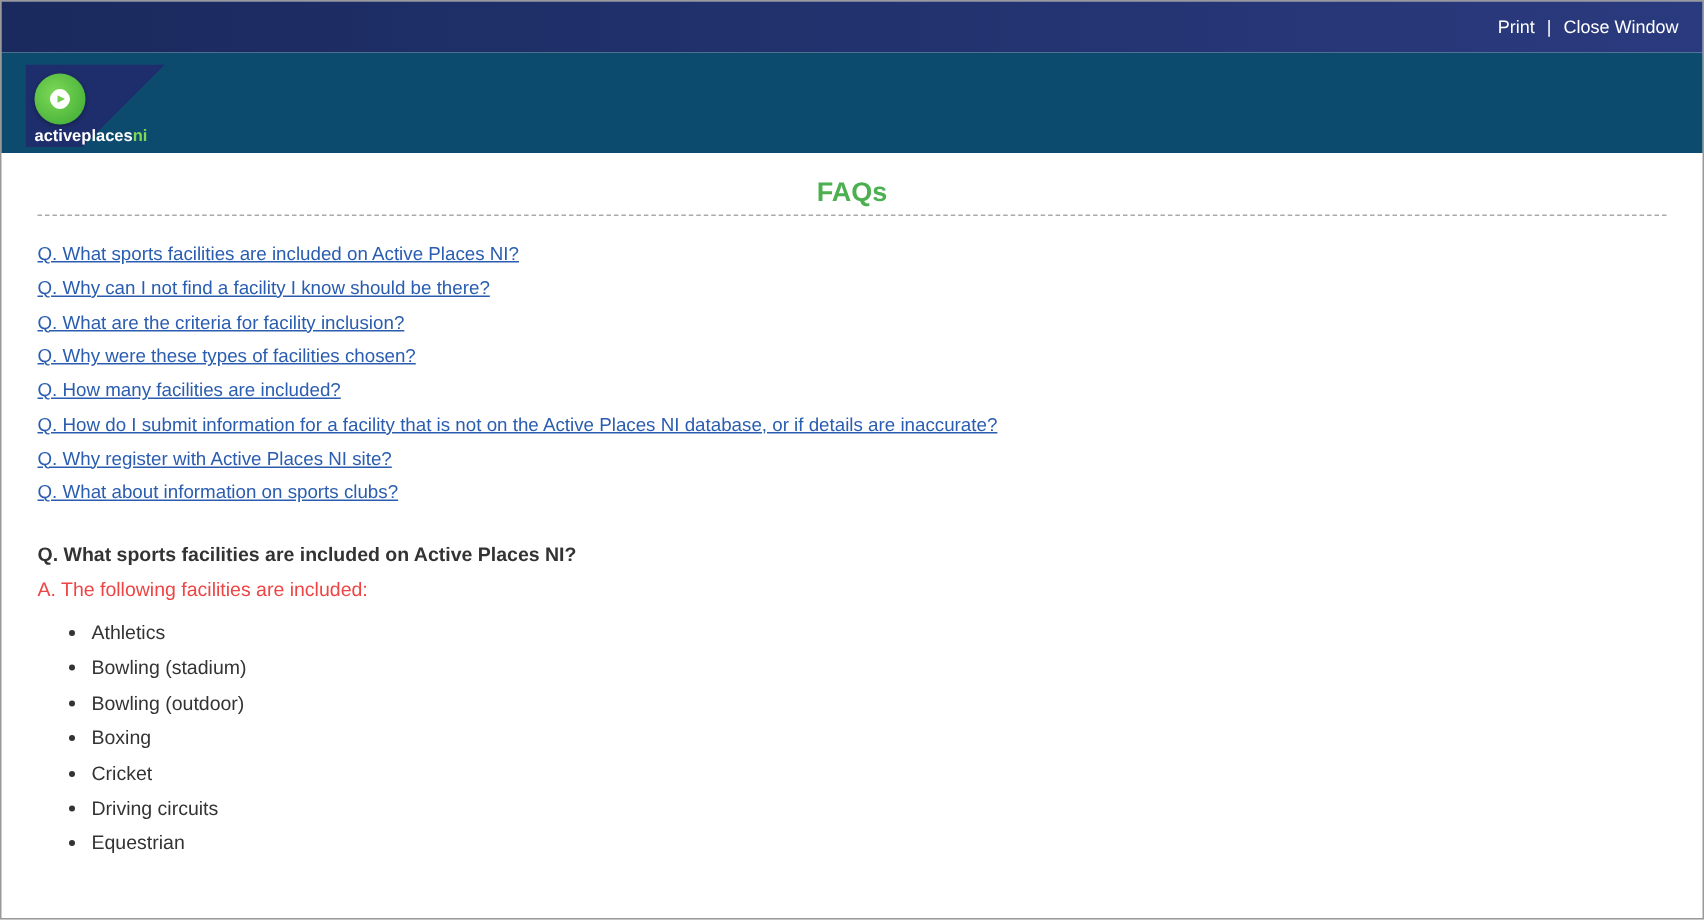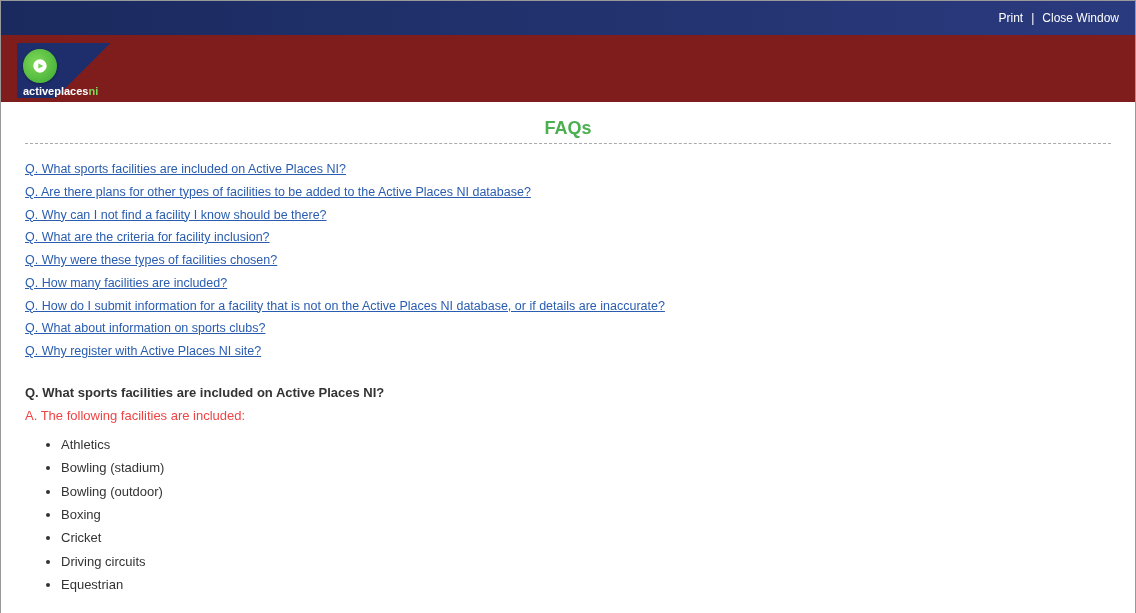--- a/index.html
+++ b/index.html
@@ -33,21 +33,21 @@
       color: white;
       text-decoration: none;
       font-size: 12px;
       cursor: pointer;
     }
     .top-bar-divider {
       color: white;
       font-size: 12px;
     }
     .header-area {
-      background: #7f1d1d;
+      background: #0c4a6e;
       padding: 8px 16px 4px 16px;
       border-bottom: none;
     }
     .content-area {
       padding: 16px 24px 24px 24px;
     }
     .page-title {
       color: #4caf50;
       font-size: 18px;
       font-weight: bold;
@@ -172,28 +172,27 @@
       </div>
     </div>
   </div>
 
   <div class="content-area">
     <div class="page-title">FAQs</div>
     <hr class="divider">
 
     <div class="faq-links">
     <a class="faq-link" href="#">Q. What sports facilities are included on Active Places NI?</a>
-        <a class="faq-link" href="#">Q. Are there plans for other types of facilities to be added to the Active Places NI database?</a>
         <a class="faq-link" href="#">Q. Why can I not find a facility I know should be there?</a>
         <a class="faq-link" href="#">Q. What are the criteria for facility inclusion?</a>
         <a class="faq-link" href="#">Q. Why were these types of facilities chosen?</a>
         <a class="faq-link" href="#">Q. How many facilities are included?</a>
         <a class="faq-link" href="#">Q. How do I submit information for a facility that is not on the Active Places NI database, or if details are inaccurate?</a>
+        <a class="faq-link" href="#">Q. Why register with Active Places NI site?</a>
         <a class="faq-link" href="#">Q. What about information on sports clubs?</a>
-        <a class="faq-link" href="#">Q. Why register with Active Places NI site?</a>
       </div>
 
     <div class="faq-answer-section">
       <div class="faq-question">Q. What sports facilities are included on Active Places NI?</div>
       <div class="faq-answer">A. The following facilities are included:</div>
       <ul class="facilities-list">
       <li>Athletics</li>
           <li>Bowling (stadium)</li>
           <li>Bowling (outdoor)</li>
           <li>Boxing</li>

